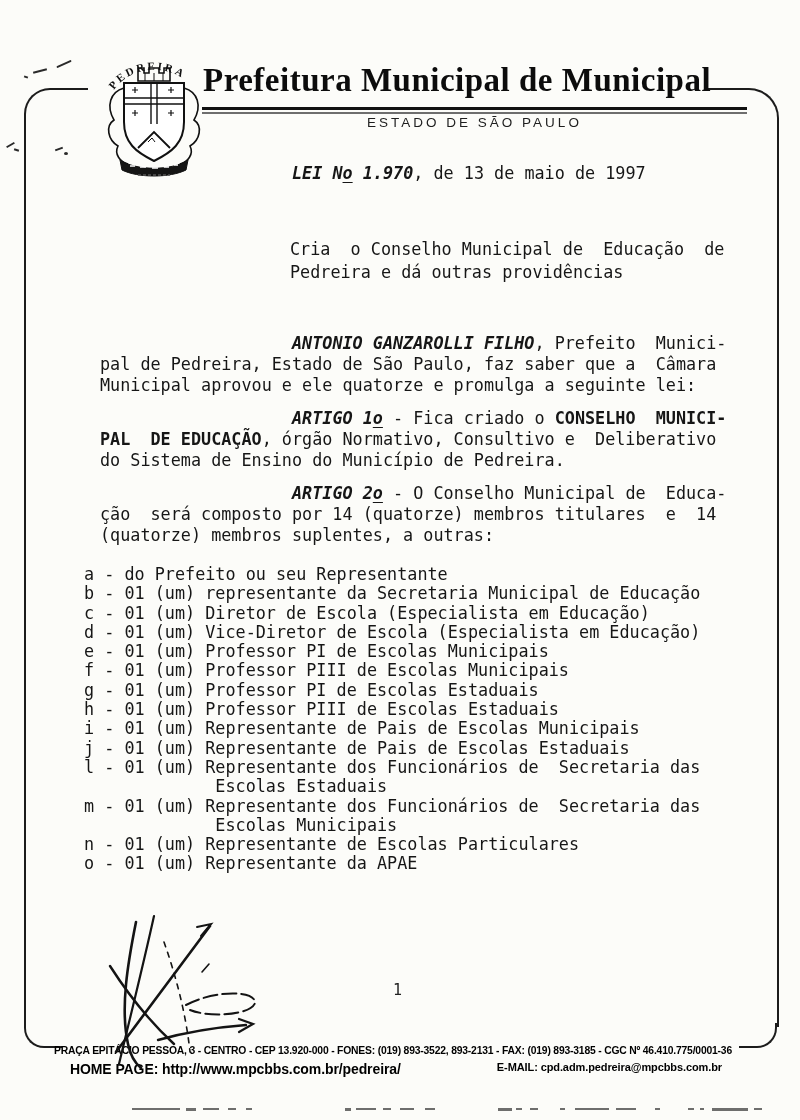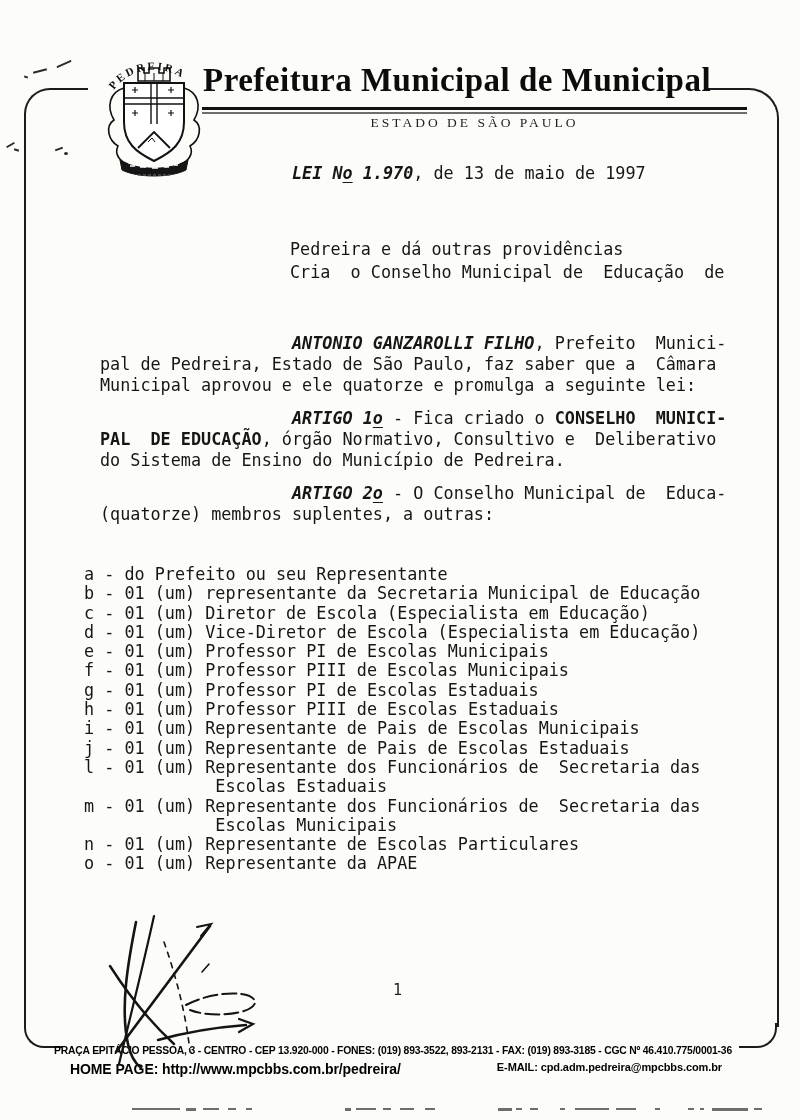--- a/index.html
+++ b/index.html
@@ -22,21 +22,21 @@
 
   .crest{position:absolute;left:92px;top:50px;width:124px;height:128px;z-index:3;}
 
   .org-title{position:absolute;left:203px;top:62px;width:545px;z-index:3;margin:0;
              font-family:"Liberation Serif",serif;font-weight:bold;font-size:33px;
              color:#0c0c0c;letter-spacing:.5px;white-space:nowrap;}
   .double-rule{position:absolute;left:202px;top:107px;width:545px;z-index:3;}
   .double-rule .r1{height:0;border-top:3px solid #111;}
   .double-rule .r2{height:2px;background:#6e6e6e;margin-top:2px;}
   .state-line{position:absolute;left:202px;top:115px;width:545px;z-index:3;text-align:center;
-              font-family:Liberation Serif, serif;font-size:13.5px;letter-spacing:3px;color:#1e1e1e;}
+              font-family:Liberation Sans, sans-serif;font-size:13.5px;letter-spacing:3px;color:#1e1e1e;}
 
   
   .tw{position:absolute;z-index:3;color:#161616;font-family:"DejaVu Sans Mono",monospace;
       font-size:16.8px;white-space:pre;}
   .tw .tline{display:block;}
   .tw-heading{left:292px;top:163px;}
   .tw-summary{left:290px;top:239px;} .tw-summary .tline{height:22.5px;}
   .tw-preamble{left:100px;top:333px;} .tw-preamble .tline{height:21px;}
   .tw-article1{left:100px;top:408px;} .tw-article1 .tline{height:21px;}
   .tw-article2{left:100px;top:483px;} .tw-article2 .tline{height:21px;}
@@ -119,24 +119,24 @@
   </div>
 
   <h1 class="org-title">Prefeitura Municipal de Municipal</h1>
   <div class="double-rule">
     <div class="r1"></div>
     <div class="r2"></div>
   </div>
   <div class="state-line">ESTADO DE SÃO PAULO</div>
 
   <div class="tw tw-heading"><div class="tline"><span class="s-b s-i">LEI N</span><span class="s-b s-i s-u">o</span><span class="s-b s-i"> 1.970</span><span>, de 13 de maio de 1997</span></div></div>
-  <div class="tw tw-summary"><div class="tline"><span>Pedreira e dá outras providências</span></div><div class="tline"><span>Cria  o Conselho Municipal de  Educação  de</span></div></div>
+  <div class="tw tw-summary"><div class="tline"><span>Cria  o Conselho Municipal de  Educação  de</span></div><div class="tline"><span>Pedreira e dá outras providências</span></div></div>
   <div class="tw tw-preamble"><div class="tline"><span>                   </span><span class="s-b s-i">ANTONIO GANZAROLLI FILHO</span><span>, Prefeito  Munici-</span></div><div class="tline"><span>pal de Pedreira, Estado de São Paulo, faz saber que a  Câmara</span></div><div class="tline"><span>Municipal aprovou e ele quatorze e promulga a seguinte lei:</span></div></div>
   <div class="tw tw-article1"><div class="tline"><span>                   </span><span class="s-b s-i">ARTIGO 1</span><span class="s-b s-i s-u">o</span><span> - Fica criado o </span><span class="s-b">CONSELHO  MUNICI-</span></div><div class="tline"><span class="s-b">PAL  DE EDUCAÇÃO</span><span>, órgão Normativo, Consultivo e  Deliberativo</span></div><div class="tline"><span>do Sistema de Ensino do Município de Pedreira.</span></div></div>
-  <div class="tw tw-article2"><div class="tline"><span>                   </span><span class="s-b s-i">ARTIGO 2</span><span class="s-b s-i s-u">o</span><span> - O Conselho Municipal de  Educa-</span></div><div class="tline"><span>(quatorze) membros suplentes, a outras:</span></div></div>
+  <div class="tw tw-article2"><div class="tline"><span>                   </span><span class="s-b s-i">ARTIGO 2</span><span class="s-b s-i s-u">o</span><span> - O Conselho Municipal de  Educa-</span></div><div class="tline"><span>ção  será composto por 14 (quatorze) membros titulares  e  14</span></div><div class="tline"><span>(quatorze) membros suplentes, a outras:</span></div></div>
   <div class="tw tw-members"><div class="tline"><span>a - do Prefeito ou seu Representante</span></div><div class="tline"><span>b - 01 (um) representante da Secretaria Municipal de Educação</span></div><div class="tline"><span>c - 01 (um) Diretor de Escola (Especialista em Educação)</span></div><div class="tline"><span>d - 01 (um) Vice-Diretor de Escola (Especialista em Educação)</span></div><div class="tline"><span>e - 01 (um) Professor PI de Escolas Municipais</span></div><div class="tline"><span>f - 01 (um) Professor PIII de Escolas Municipais</span></div><div class="tline"><span>g - 01 (um) Professor PI de Escolas Estaduais</span></div><div class="tline"><span>h - 01 (um) Professor PIII de Escolas Estaduais</span></div><div class="tline"><span>i - 01 (um) Representante de Pais de Escolas Municipais</span></div><div class="tline"><span>j - 01 (um) Representante de Pais de Escolas Estaduais</span></div><div class="tline"><span>l - 01 (um) Representante dos Funcionários de  Secretaria das</span></div><div class="tline"><span>             Escolas Estaduais</span></div><div class="tline"><span>m - 01 (um) Representante dos Funcionários de  Secretaria das</span></div><div class="tline"><span>             Escolas Municipais</span></div><div class="tline"><span>n - 01 (um) Representante de Escolas Particulares</span></div><div class="tline"><span>o - 01 (um) Representante da APAE</span></div></div>
 
   <div class="signature">
     <svg width="190" height="160" viewBox="0 0 190 160" fill="none" stroke="#141414" stroke-linecap="round">
       <path d="M38,10 C30,50 22,96 30,132 C32,142 37,151 43,156" stroke-width="2.6"></path>
       <path d="M56,4 C45,54 31,110 21,152" stroke-width="2.2"></path>
       <path d="M12,54 C30,82 52,110 76,132" stroke-width="2.4"></path>
       <path d="M18,140 C48,100 82,54 112,14" stroke-width="2.6"></path>
       <path d="M103,24 L113,12 L99,15" stroke-width="2"></path>
       <path d="M88,93 C116,78 158,78 157,91 C153,103 112,106 92,98" stroke-width="2" stroke-dasharray="14,5"></path>

